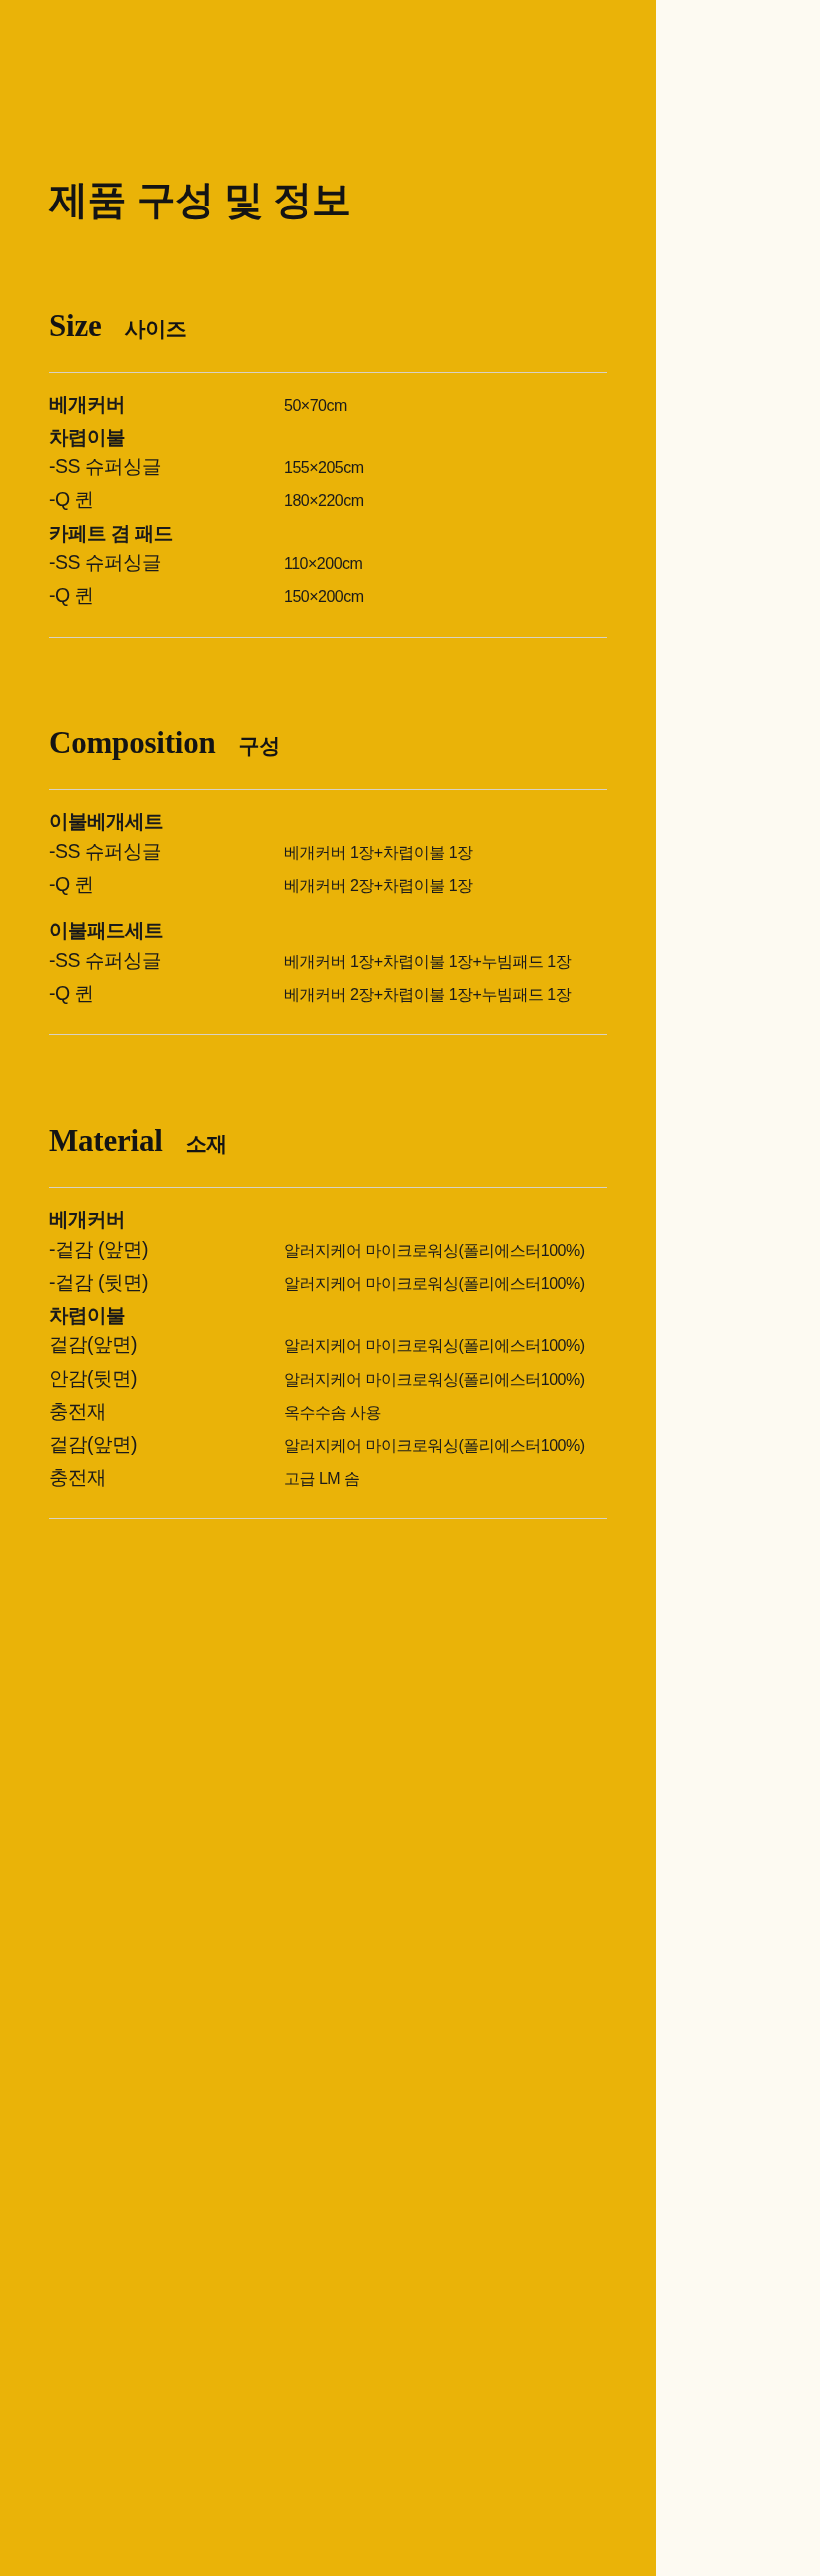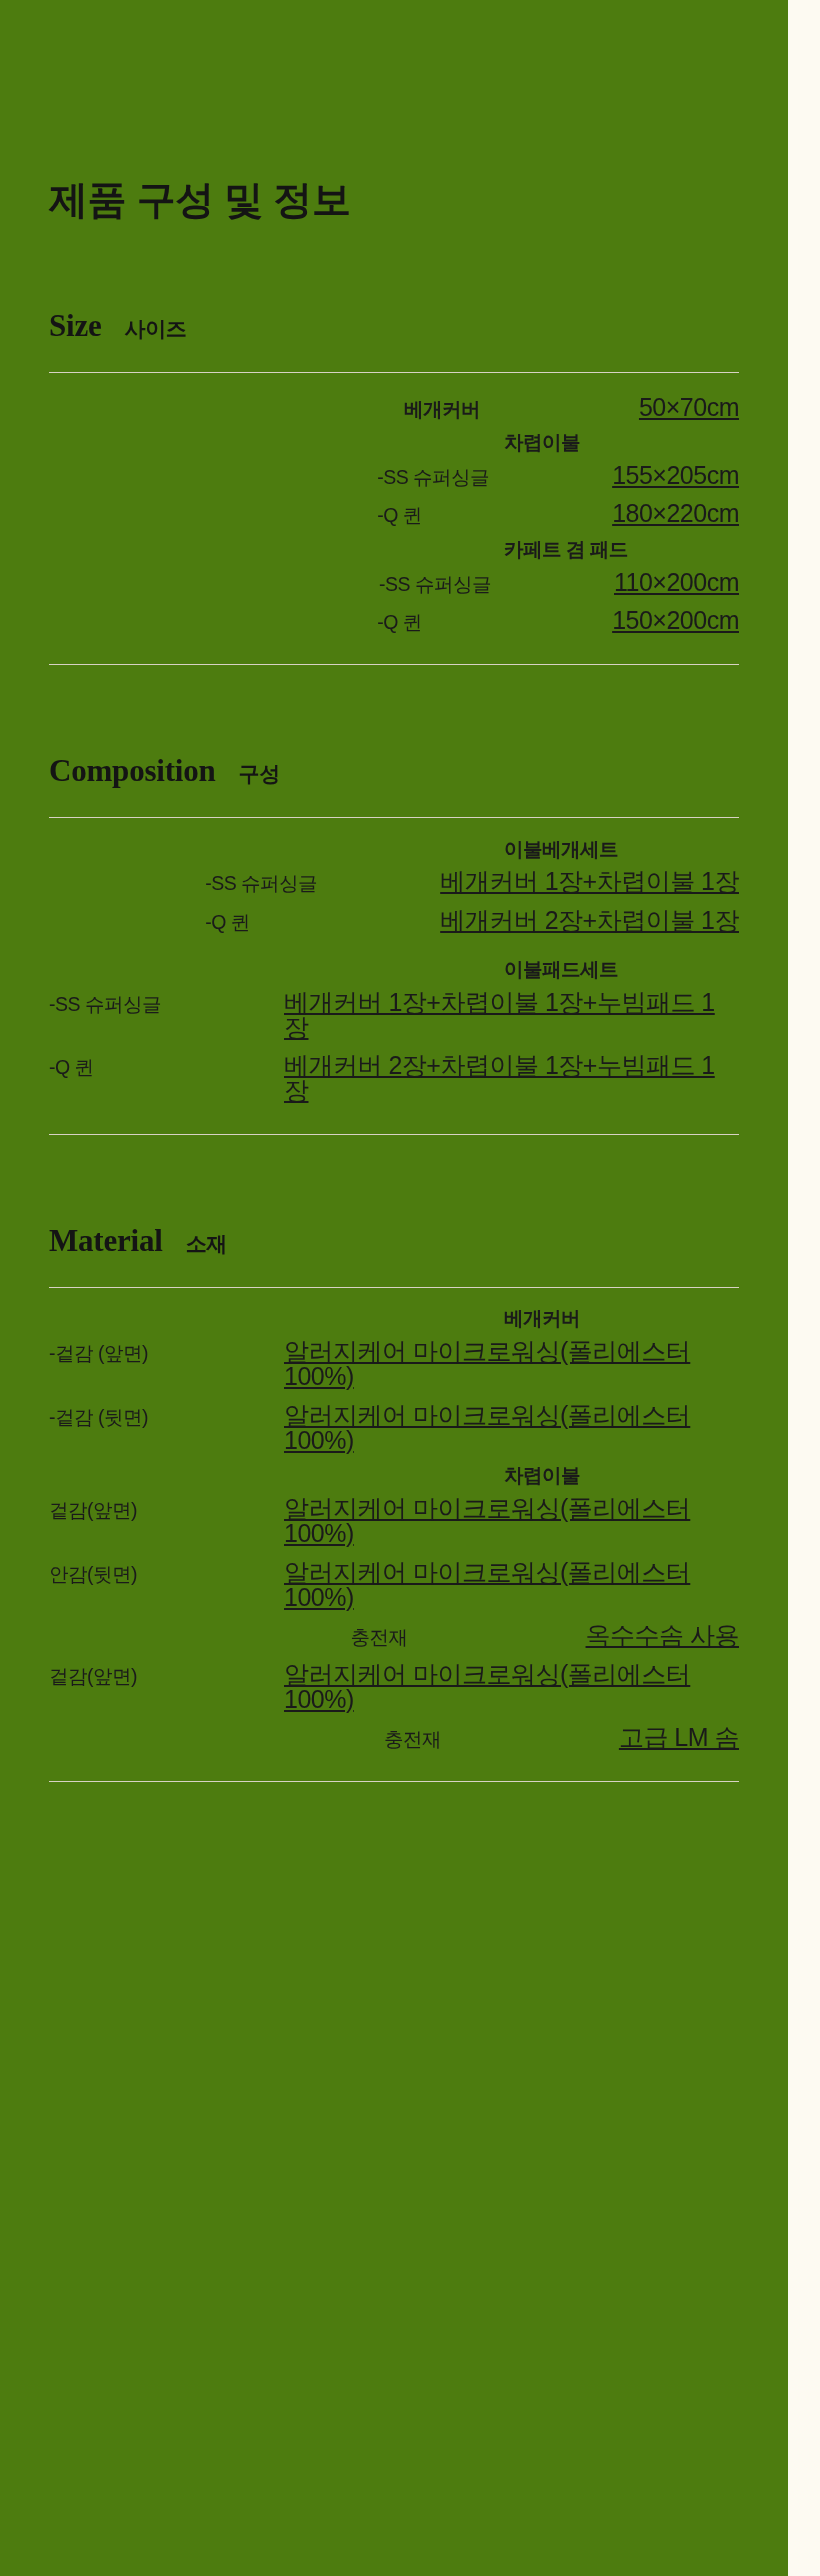--- a/index.html
+++ b/index.html
@@ -8,25 +8,25 @@
     background: #fdfaf2;
   }
   body {
     width: 821px;
     min-height: 2576px;
     font-family: "Liberation Sans", "DejaVu Sans", sans-serif;
     color: #1a1a1a;
     -webkit-font-smoothing: antialiased;
   }
   .page {
-    width: 788px;
+    width: 656px;
     min-height: 2576px;
     box-sizing: border-box;
     padding: 0 49px;
-    background: #4d7c0f;
+    background: #eab308;
     position: relative;
   }
   .page-title {
     font-size: 39px;
     font-weight: 700;
     letter-spacing: -0.4px;
     color: #141414;
     margin: 0;
     padding-top: 173px;
   }
@@ -64,37 +64,35 @@
   .rule-bottom { margin-top: 24px; }
 
   .table {
     margin-top: 15px;
   }
   .row {
     display: flex;
     align-items: baseline;
     line-height: 1.0;
     padding: 6.8px 0;
-    justify-content: flex-end;
   }
   .row .label {
     width: 235px;
     flex: 0 0 235px;
     font-size: 19.5px;
     letter-spacing: -0.5px;
     color: #1a1a1a;
   }
   .row .label.bold {
     font-weight: 700;
   }
   .row .value {
-    font-size: 25px;
+    font-size: 16px;
     letter-spacing: -0.5px;
     color: #1a1a1a;
-    text-decoration: underline;
   }
   .row.head {
     padding-bottom: 3.4px;
   }
   .gap-sm { height: 13.5px; }
 
   .sec-gap { height: 81px; }
   .sec-gap-lg { height: 88px; }
 
   

